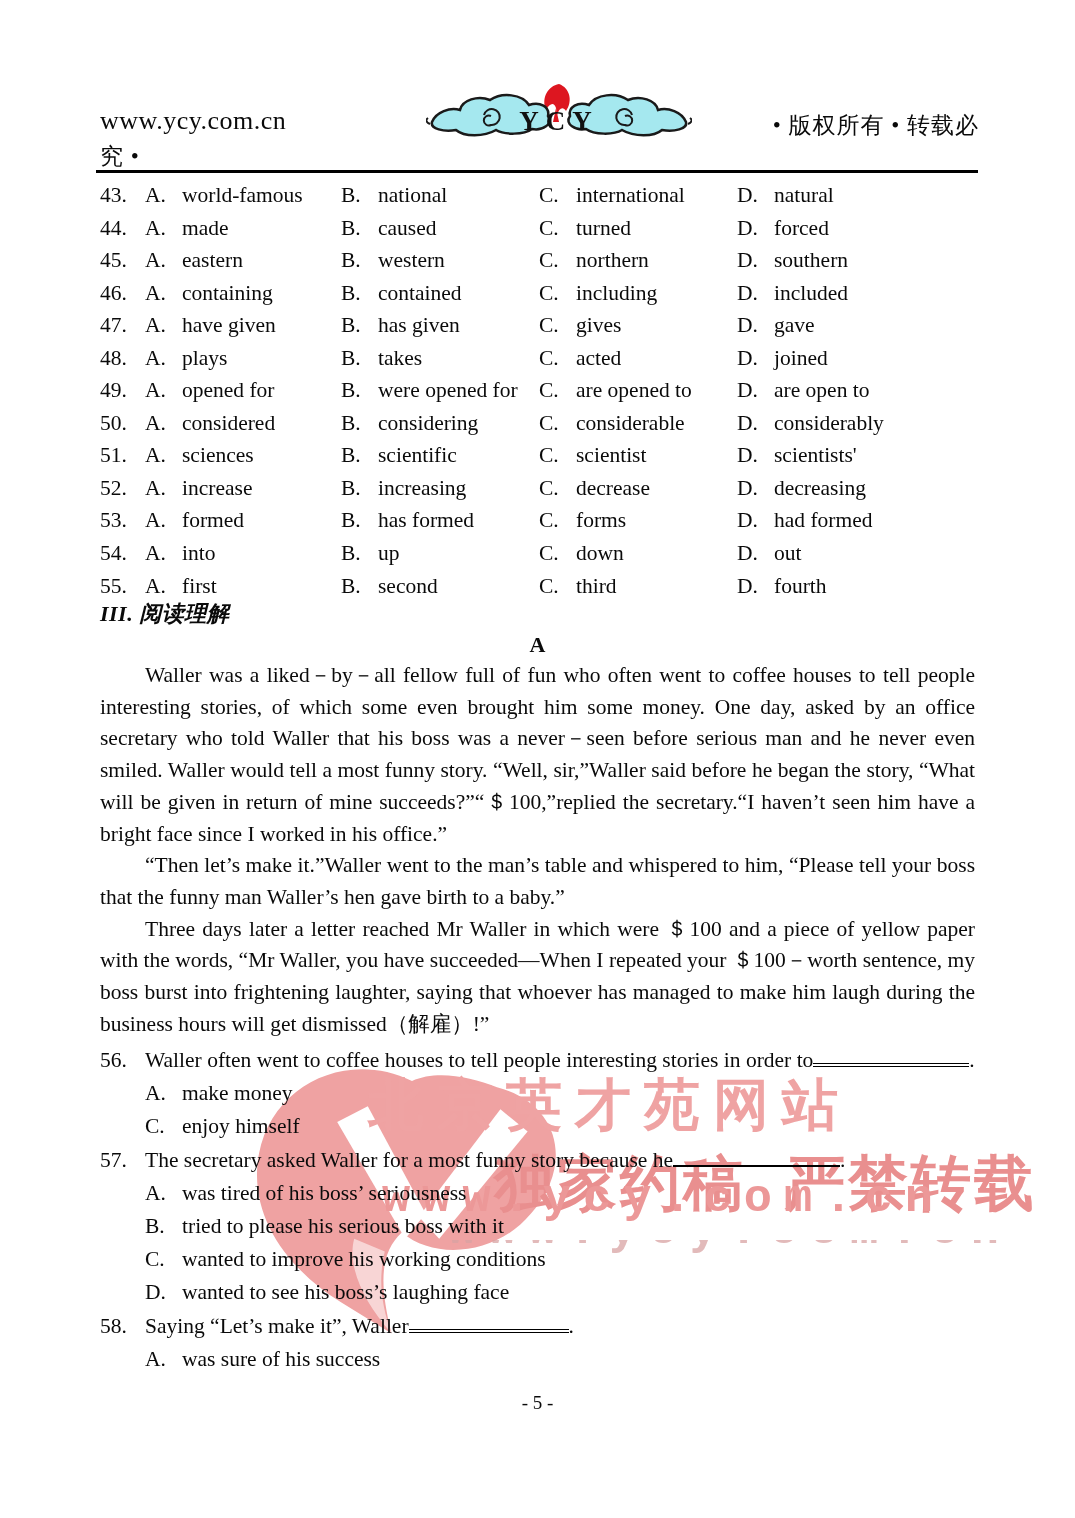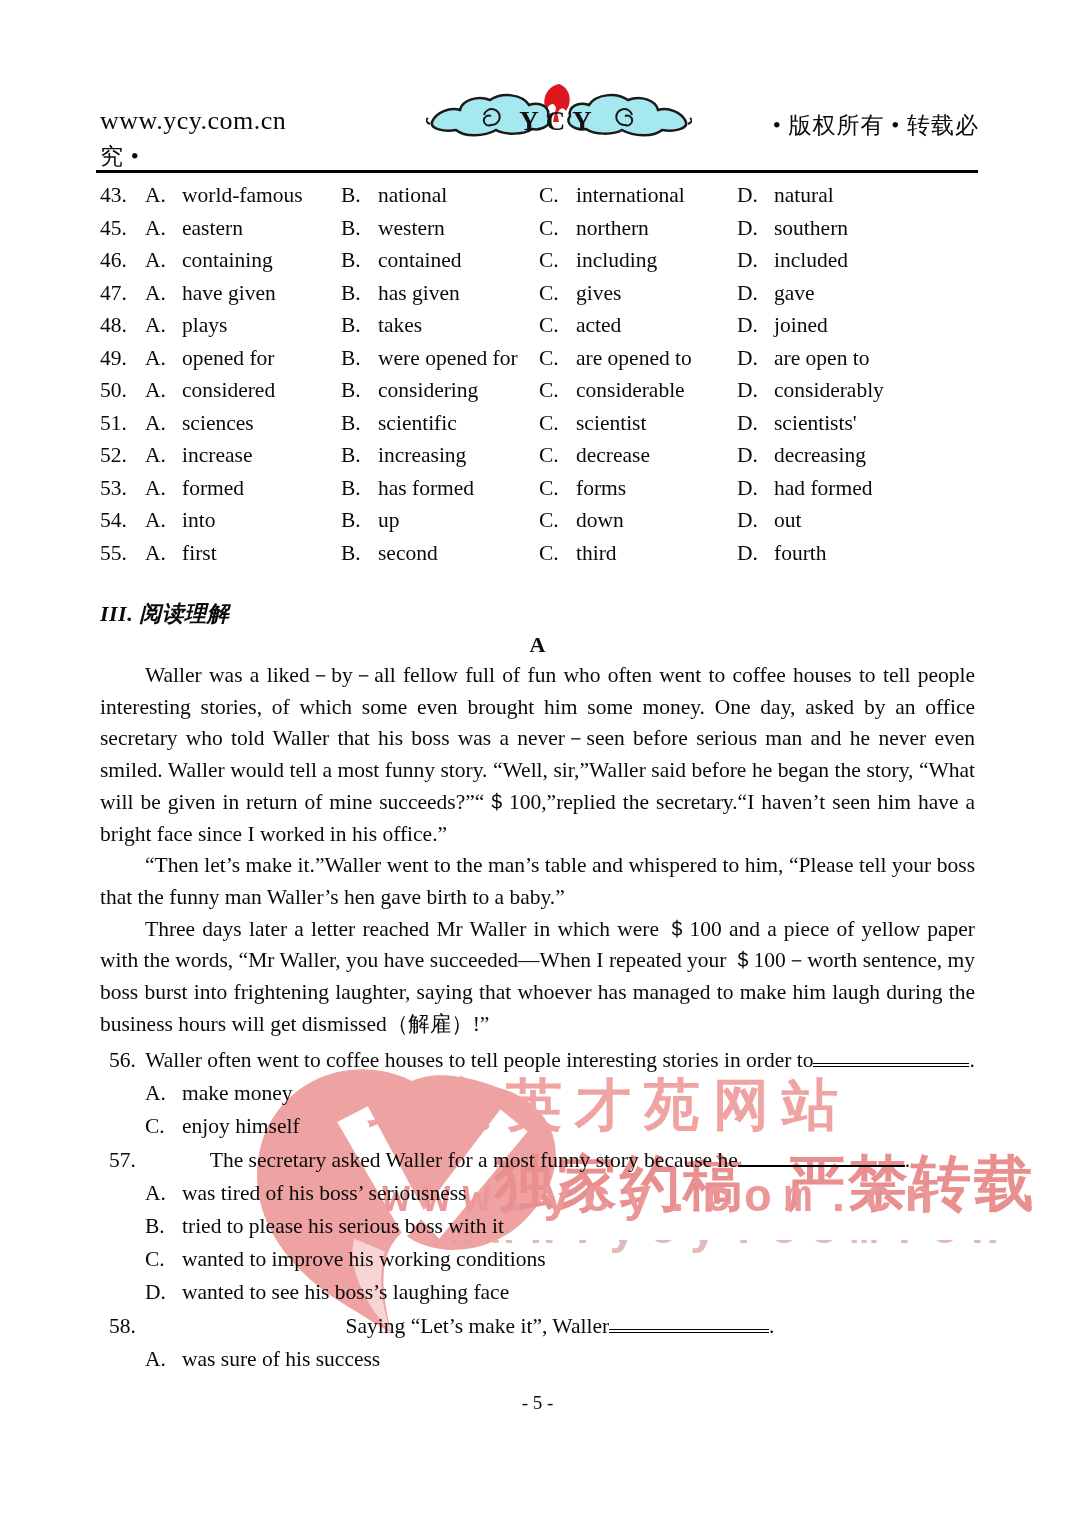--- a/index.html
+++ b/index.html
@@ -18,21 +18,21 @@
   .opt-letter{display:inline-block;width:37px;}
   
   .sec-title{position:absolute;left:100px;top:599px;font-size:22px;font-weight:bold;letter-spacing:.5px;font-style:italic;}
   .passage-label{position:absolute;left:100px;top:632px;width:875px;text-align:center;
                  font-weight:bold;font-size:22px;}
   .passage{position:absolute;left:100px;top:660px;width:875px;font-size:21.5px;
            line-height:31.7px;text-align:justify;}
   .passage p{margin:0;text-indent:45px;}
   
   .reading{position:absolute;left:100px;top:1044px;width:875px;font-size:21.5px;line-height:33.2px;}
-  .rq-stem{display:grid;grid-template-columns:45px 1fr;text-align:center;}
+  .rq-stem{display:grid;grid-template-columns:45px 1fr;}
   .rq-opts2{display:grid;grid-template-columns:45px 392px 1fr;}
   .rq-opts1{display:grid;grid-template-columns:45px 1fr;}
   .blank-double{display:inline-block;border-bottom:4px double #000;height:14px;vertical-align:baseline;}
   .blank-single{display:inline-block;border-bottom:2px solid #000;height:14px;vertical-align:baseline;}
   
   .footer{position:absolute;left:100px;top:1392px;width:875px;text-align:center;font-size:19px;}
   
   .watermark{position:absolute;inset:0;z-index:0;pointer-events:none;
              font-family:"Liberation Sans", sans-serif;padding-left:9px;}
   .wm-flower{position:absolute;left:242px;top:1062px;width:340px;height:300px;}
@@ -100,20 +100,27 @@
 
     <div class="mcq" id="mcq-list">
         <div class="mcq-row">
           <span>43.</span>
           <span><span class="opt-letter">A.</span><span>world-famous</span></span>
           <span><span class="opt-letter">B.</span><span>national</span></span>
           <span><span class="opt-letter">C.</span><span>international</span></span>
           <span><span class="opt-letter">D.</span><span>natural</span></span>
         </div>
         <div class="mcq-row">
+          <span>44.</span>
+          <span><span class="opt-letter">A.</span><span>made</span></span>
+          <span><span class="opt-letter">B.</span><span>caused</span></span>
+          <span><span class="opt-letter">C.</span><span>turned</span></span>
+          <span><span class="opt-letter">D.</span><span>forced</span></span>
+        </div>
+        <div class="mcq-row">
           <span>45.</span>
           <span><span class="opt-letter">A.</span><span>eastern</span></span>
           <span><span class="opt-letter">B.</span><span>western</span></span>
           <span><span class="opt-letter">C.</span><span>northern</span></span>
           <span><span class="opt-letter">D.</span><span>southern</span></span>
         </div>
         <div class="mcq-row">
           <span>46.</span>
           <span><span class="opt-letter">A.</span><span>containing</span></span>
           <span><span class="opt-letter">B.</span><span>contained</span></span>

